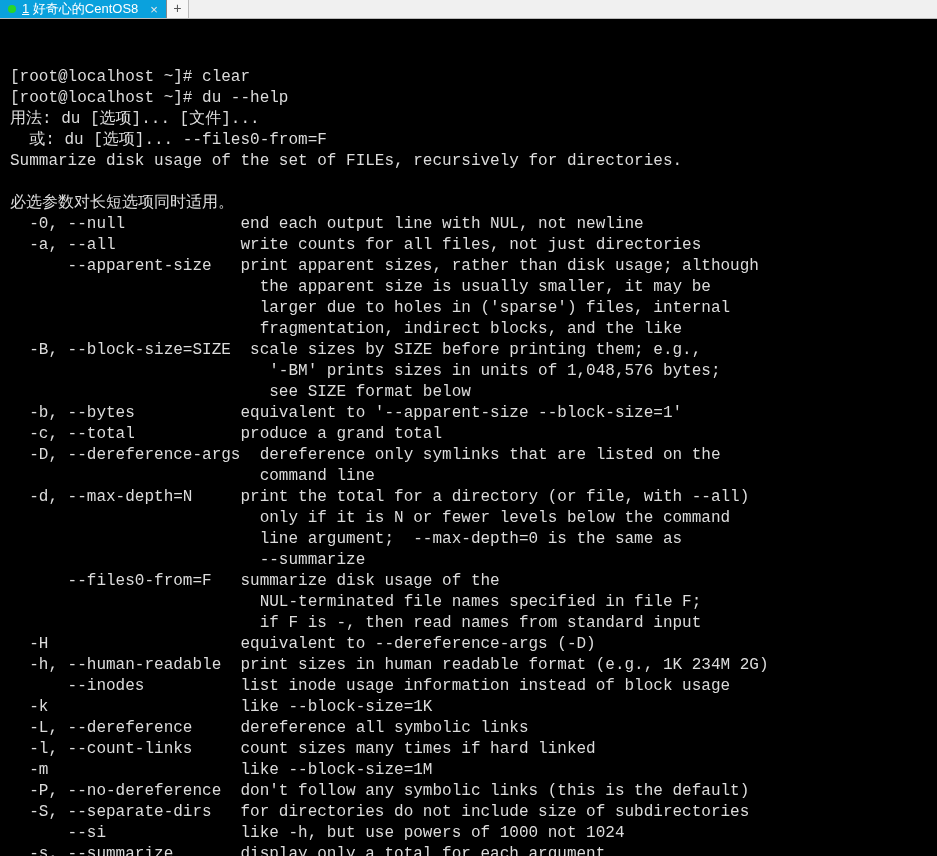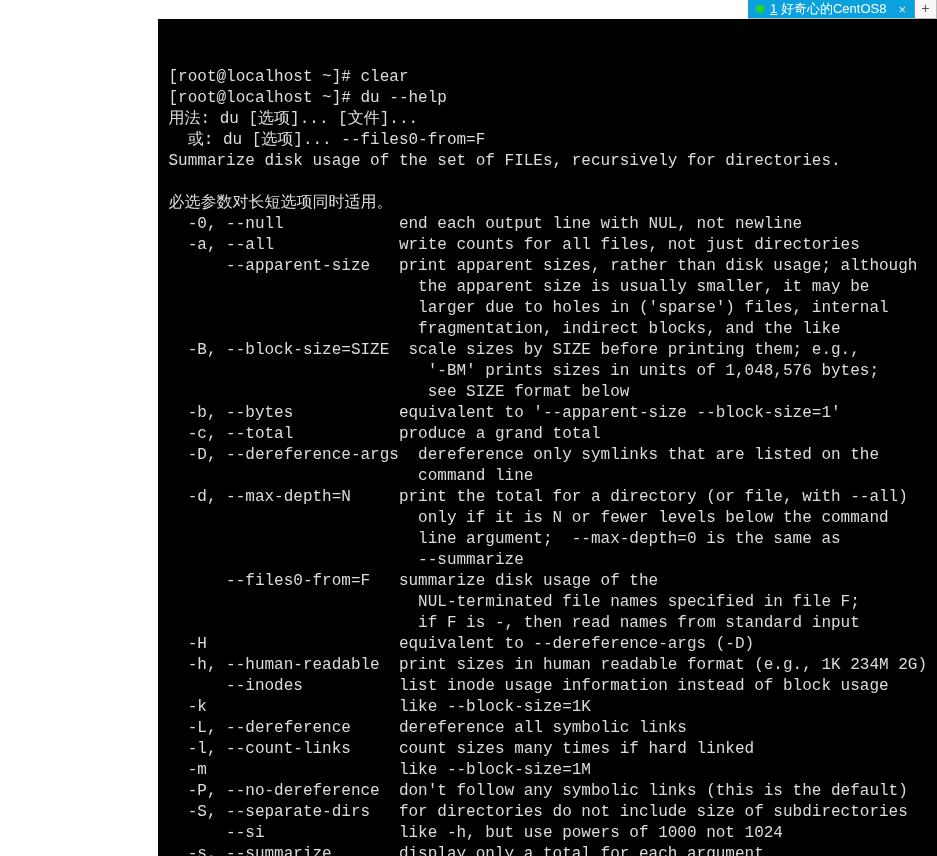--- a/index.html
+++ b/index.html
@@ -1,15 +1,15 @@
 <!DOCTYPE html>
 <html><head>
 <meta charset="utf-8">
 <style>
-  * { margin: 0; padding: 0; box-sizing: border-box; align-items: flex-end; }
+  * { margin: 0; padding: 0; box-sizing: border-box; }
   html, body { width: 937px; height: 856px; overflow: hidden; font-family: Consolas, "Courier New", monospace; }
   .window { width: 937px; height: 856px; display: flex; flex-direction: column; background: #ffffff; }
   .tabbar { height: 26px; background: #f0f0f0; display: flex; align-items: stretch; border-bottom: 1px solid #bbb; }
   .tab { display: flex; align-items: center; padding: 0 8px; font-size: 13px; background: #0aa1dd; color: #fff; border-right: 1px solid #888; gap: 6px; cursor: pointer; font-family: "Microsoft YaHei", sans-serif; }
   .tab-dot { width: 8px; height: 8px; background: #29d629; border-radius: 50%; display: inline-block; }
   .tab-underline { text-decoration: underline; }
   .tab-close { margin-left: 6px; color: #e9e9e9; font-size: 13px; }
   .tab-add { width: 22px; display: flex; align-items: center; justify-content: center; border-right: 1px solid #bbb; background: #f7f7f7; color: #555; font-size: 14px; cursor: pointer; }
   .terminal { flex: 1; background: #000000; color: #dcdcdc; font-size: 16px; line-height: 21px; padding: 6px 10px; white-space: pre; position: relative; }
   .terminal-content { white-space: pre; font-family: Consolas, "Courier New", monospace; }

